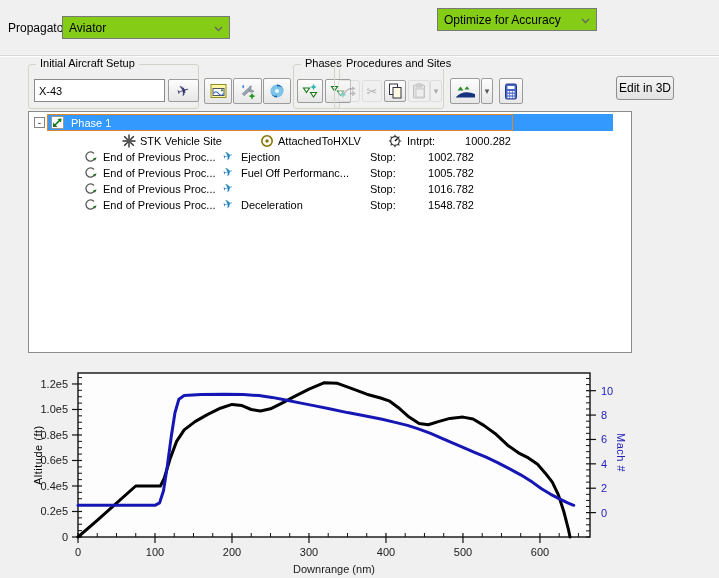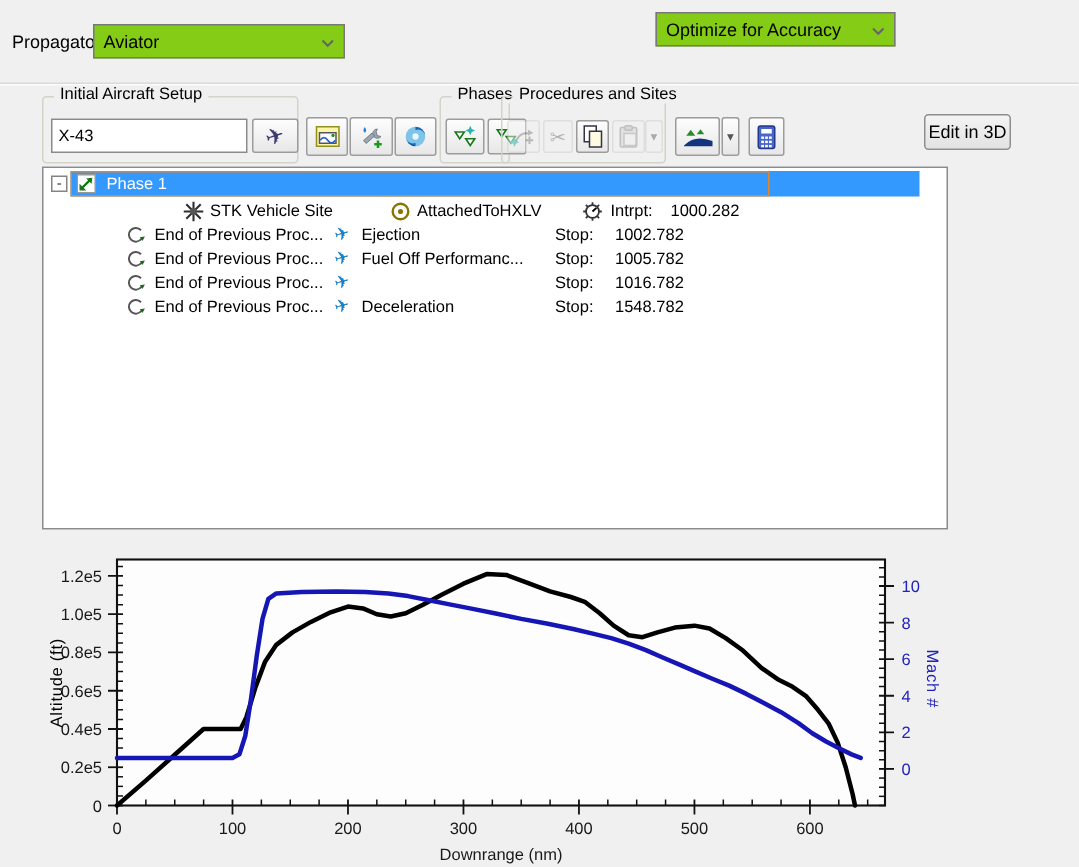--- a/index.html
+++ b/index.html
@@ -25,21 +25,21 @@
   .pushbtn { display:flex; align-items:center; justify-content:center;
              background:linear-gradient(#f4f4f4,#e2e2e2); border:1px solid #8e8e8e;
              border-radius:3px; font-size:12px; }
   .ddarrow { font-size:9px; color:#555; }
   
   .tree { background:#fff; border:1px solid #898c8f; }
   .trow { position:absolute; height:16px; line-height:16px; font-size:11px; white-space:nowrap; }
   .c1t { position:absolute; left:74px; width:118px; overflow:hidden; }
   .c2t { position:absolute; left:212px; width:108px; overflow:hidden; }
   .c3l { position:absolute; left:341px; width:40px; }
-  .c3v { position:absolute; left:381px; width:64px; }
+  .c3v { position:absolute; left:381px; width:64px; text-align:right; }
   .ticon { position:absolute; top:1px; }
   .expander { width:11px; height:11px; background:#fff; border:1px solid #848484;
               font-size:10px; line-height:9px; text-align:center; color:#333; }
   
   .vlabel { writing-mode:vertical-rl; transform:rotate(180deg); font-size:11px;
             text-align:center; letter-spacing:.5px; }
   .vlabel2 { writing-mode:vertical-rl; font-size:11px; text-align:center; letter-spacing:.5px; }
 </style>
 </head>
 <body>

